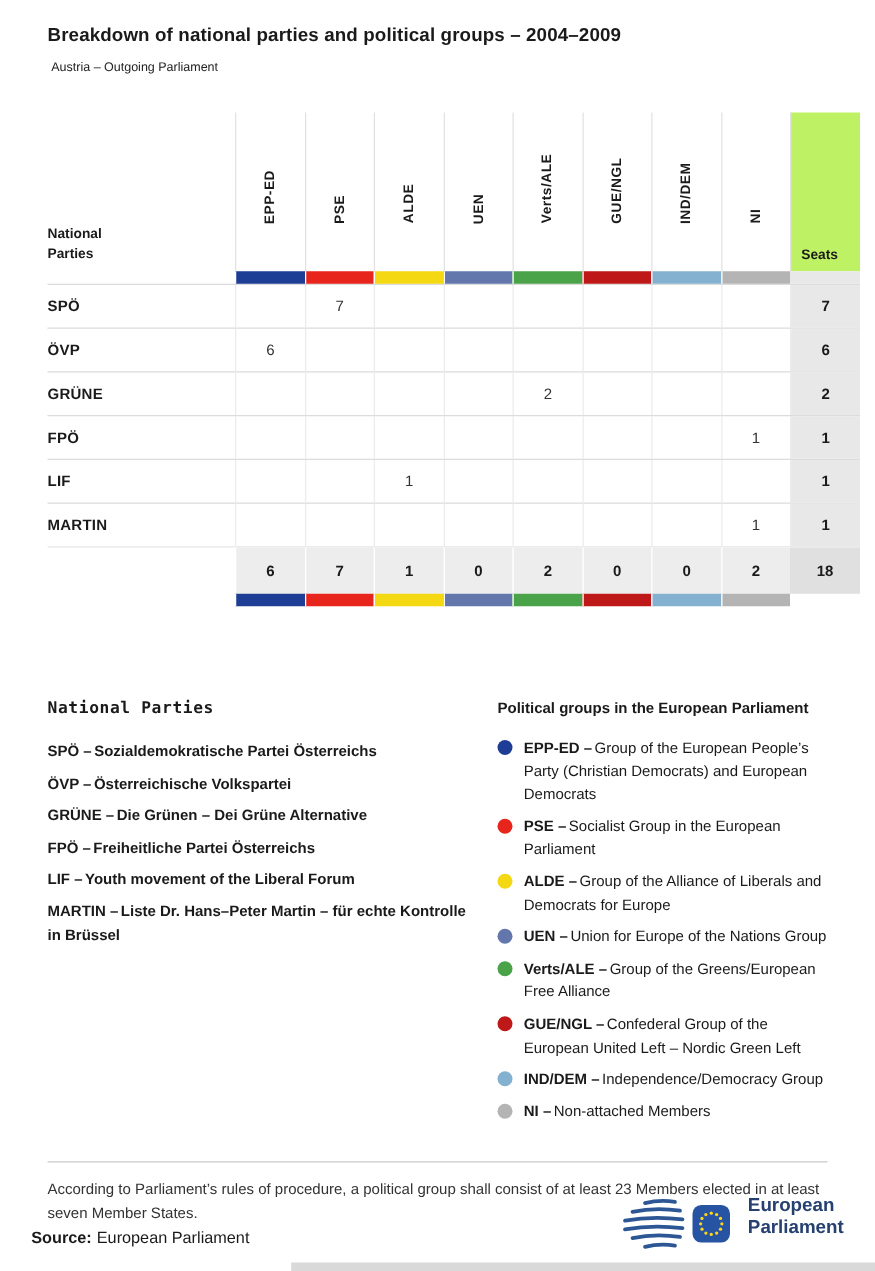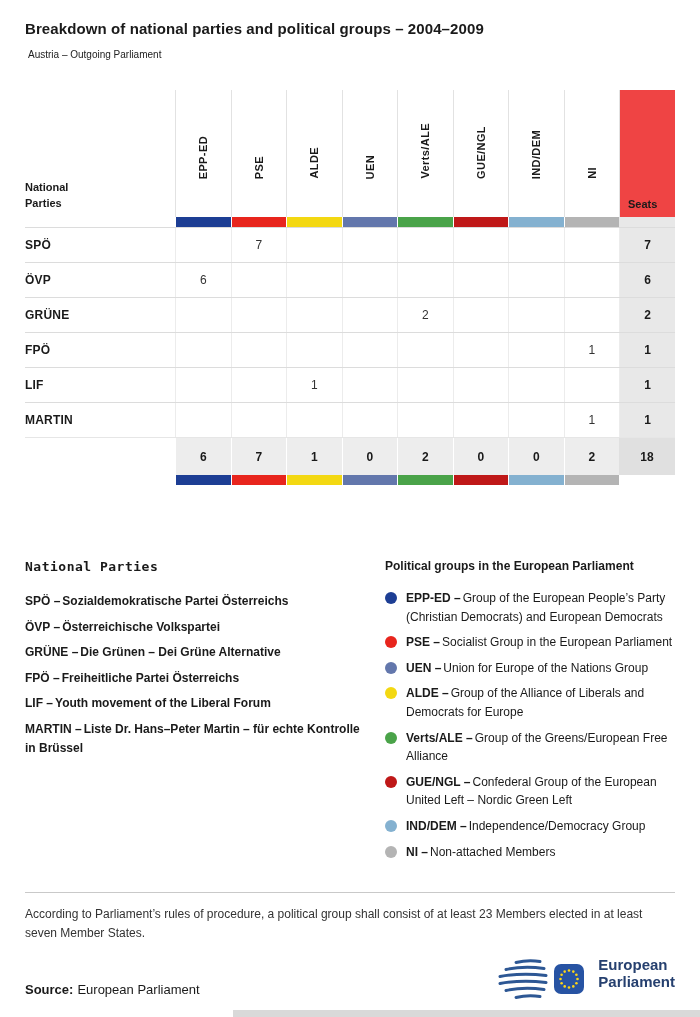--- a/index.html
+++ b/index.html
@@ -1,36 +1,36 @@
 <!DOCTYPE html>
 <html><head>
 <meta charset="utf-8">
 <style>
   * { margin:0; padding:0; box-sizing:border-box; }
   body { background:#fff; font-family:"Liberation Sans", sans-serif; color:#1a1a1a; }
   .page { position:relative; width:700px; height:1017px; background:#fff; overflow:hidden; }
-  .inner { padding:0 25px; }
+  .inner { padding:0 38px; }
 
   .title { font-size:15px; font-weight:bold; margin-top:20px; letter-spacing:0.1px; }
   .subtitle { font-size:10px; margin-top:12px; padding-left:3px; color:#222; }
 
   
   .table { margin-top:30px; width:650px; }
   .trow { display:flex; }
   .cL { width:150px; flex:none; }
   .cG { flex:1; }
   .cS { width:56px; flex:none; }
 
   .thead { height:127px; }
   .thead .cG, .thead .cS { border-left:1px solid #e2e2e2; }
   .head-corner { display:flex; align-items:flex-end; }
   .np { font-size:11px; font-weight:bold; line-height:1.4; padding-bottom:6px; }
   .vcell { display:flex; align-items:flex-end; justify-content:center; }
   .vtext { writing-mode:vertical-rl; transform:rotate(180deg); font-size:11px; font-weight:bold; letter-spacing:0.4px; margin-bottom:38px; white-space:nowrap; }
-  .seats-head { background:#ef4444; display:flex; align-items:flex-end; padding:0 0 7px 8px; font-size:11px; font-weight:bold; }
+  .seats-head { background:#bef264; display:flex; align-items:flex-end; padding:0 0 7px 8px; font-size:11px; font-weight:bold; }
 
   .barrow { height:10px; }
   .barrow .cG { border-left:1px solid #fff; }
   .seatsbg { background:#e8e8e8; }
 
   .prow { height:35px; border-top:1px solid #dcdcdc; }
   .prow .cG, .prow .cS { border-left:1px solid #ececec; }
   .pname { display:flex; align-items:center; font-size:12px; font-weight:bold; letter-spacing:0.2px; }
   .val { display:flex; align-items:center; justify-content:center; font-size:12px; color:#333; }
   .sval { background:#e8e8e8; display:flex; align-items:center; justify-content:center; font-size:12px; font-weight:bold; }
@@ -248,26 +248,26 @@
 
         <div class="lg-item">
           <span class="dot" style="background-color: rgb(29, 62, 148);"></span>
           <span class="lg-text"><b>EPP-ED –</b><span>Group of the European People’s Party (Christian Democrats) and European Democrats</span></span>
         </div>
         <div class="lg-item">
           <span class="dot" style="background-color: rgb(232, 37, 29);"></span>
           <span class="lg-text"><b>PSE –</b><span>Socialist Group in the European Parliament</span></span>
         </div>
         <div class="lg-item">
+          <span class="dot" style="background-color: rgb(243, 216, 18);"></span>
+          <span class="lg-text"><b>ALDE –</b><span>Group of the Alliance of Liberals and Democrats for Europe</span></span>
+        </div>
+        <div class="lg-item">
           <span class="dot" style="background-color: rgb(99, 119, 172);"></span>
           <span class="lg-text"><b>UEN –</b><span>Union for Europe of the Nations Group</span></span>
-        </div>
-        <div class="lg-item">
-          <span class="dot" style="background-color: rgb(243, 216, 18);"></span>
-          <span class="lg-text"><b>ALDE –</b><span>Group of the Alliance of Liberals and Democrats for Europe</span></span>
         </div>
         <div class="lg-item">
           <span class="dot" style="background-color: rgb(74, 163, 73);"></span>
           <span class="lg-text"><b>Verts/ALE –</b><span>Group of the Greens/European Free Alliance</span></span>
         </div>
         <div class="lg-item">
           <span class="dot" style="background-color: rgb(191, 24, 24);"></span>
           <span class="lg-text"><b>GUE/NGL –</b><span>Confederal Group of the European United Left – Nordic Green Left</span></span>
         </div>
         <div class="lg-item">

